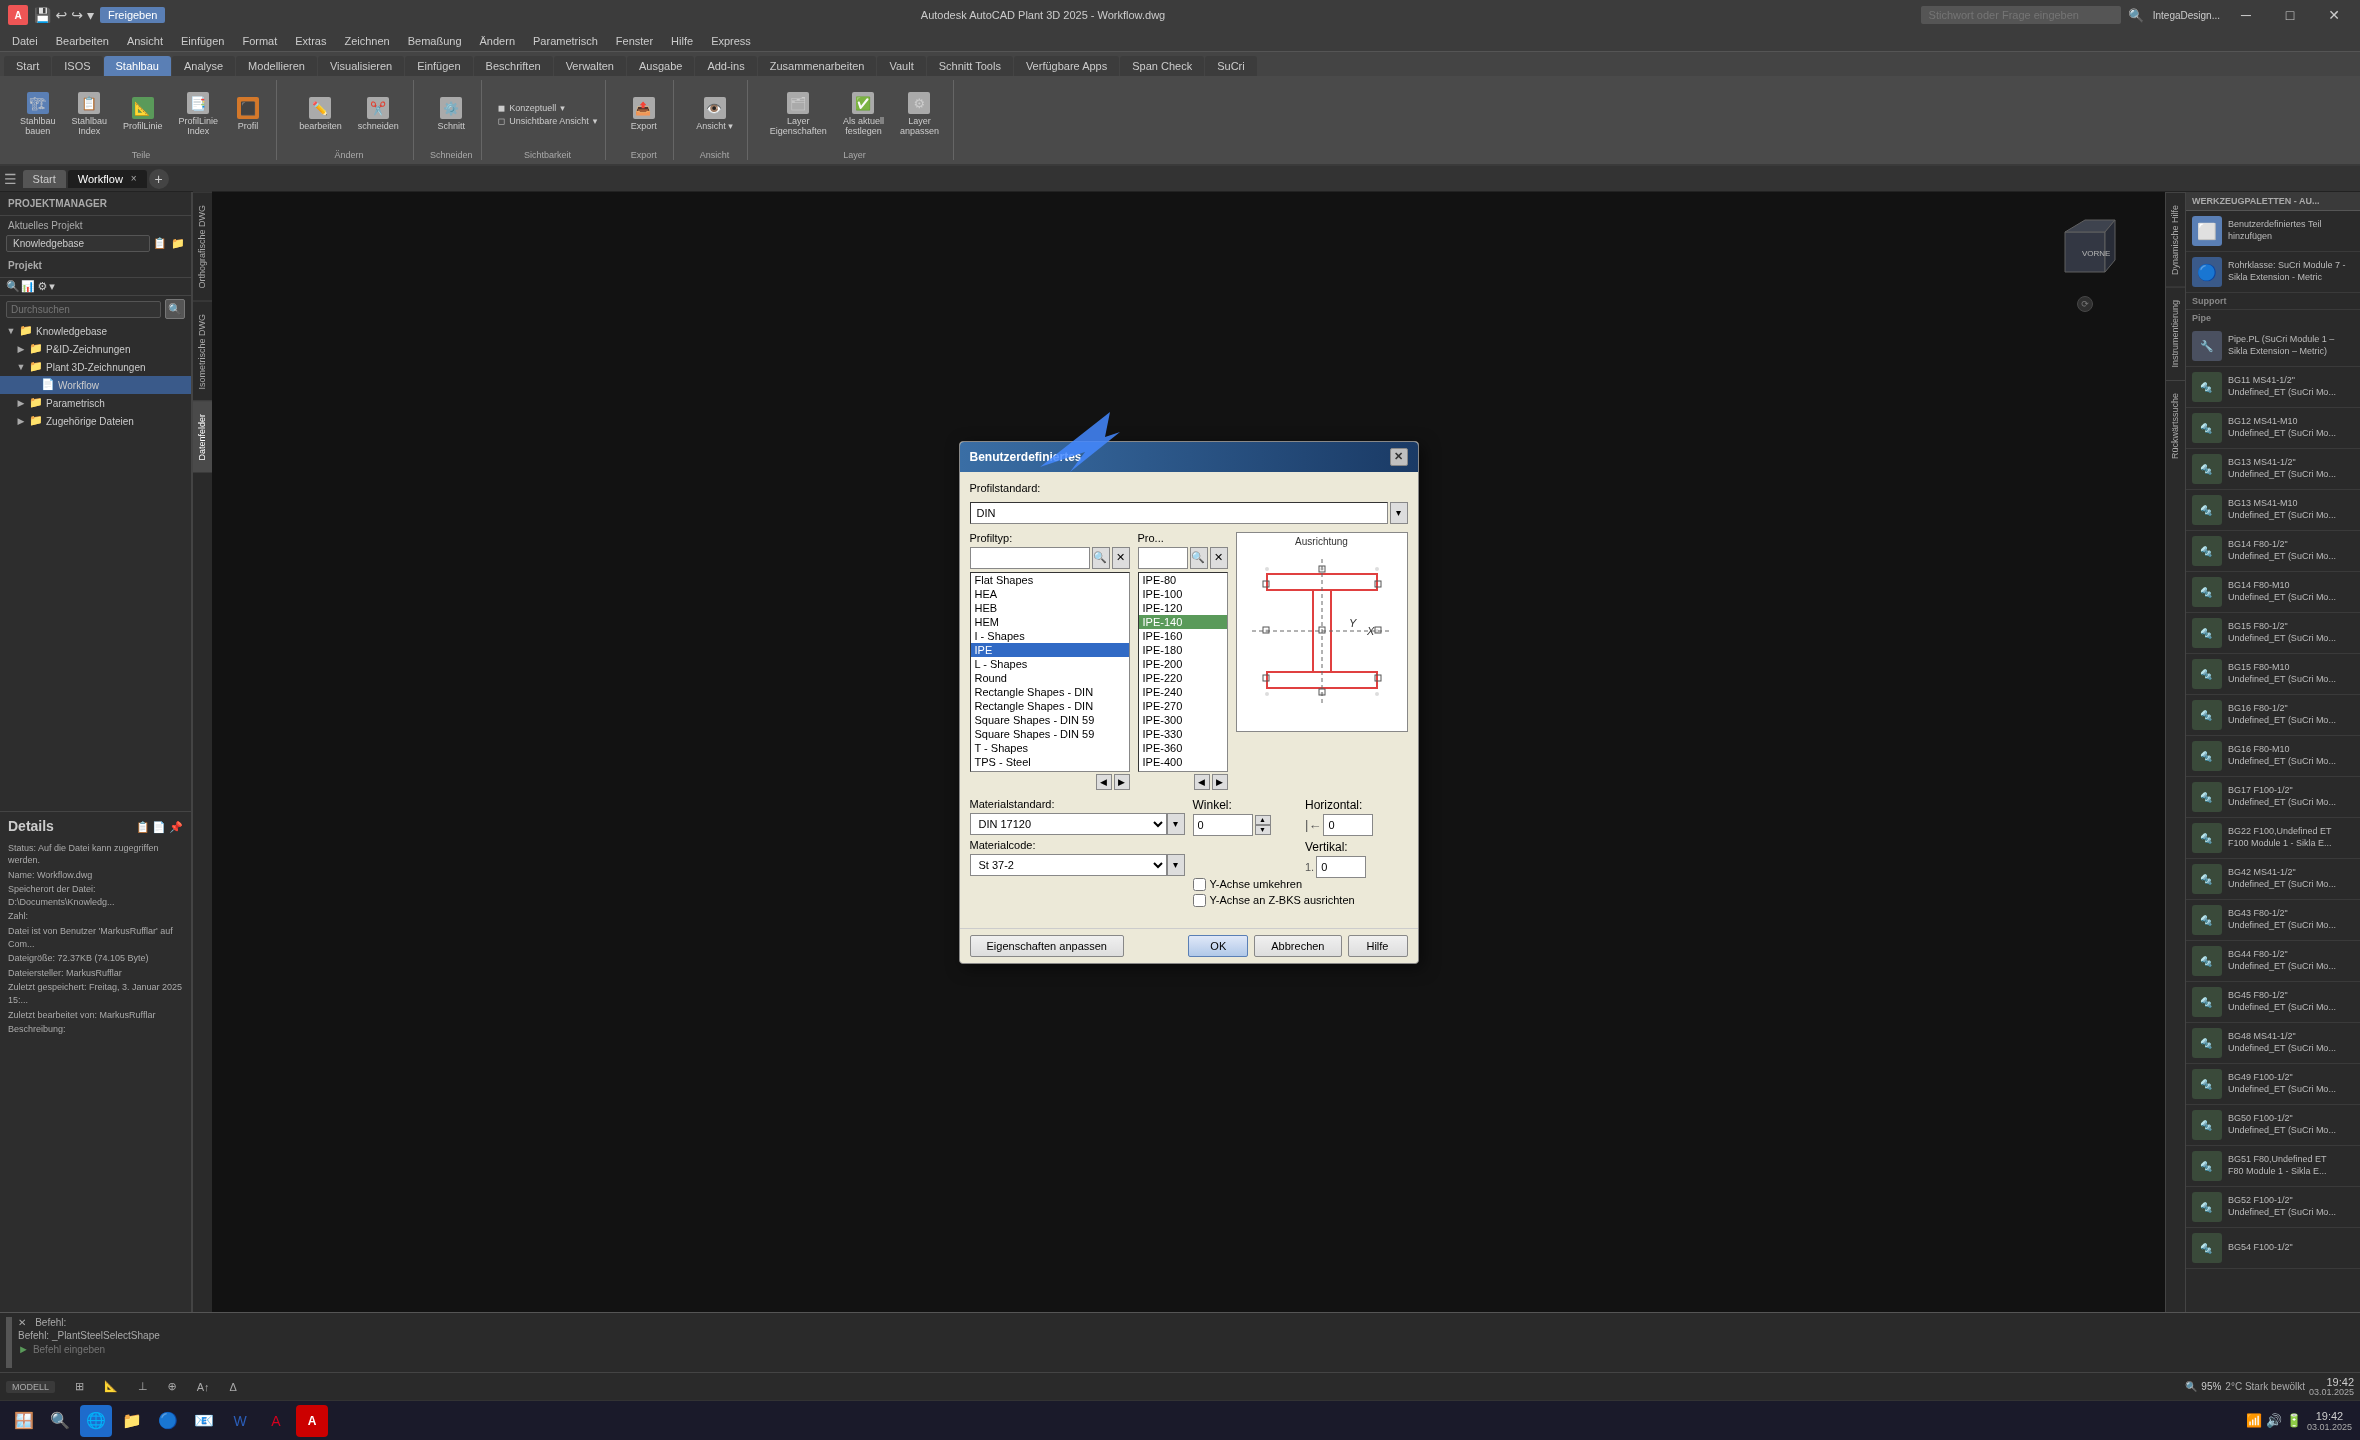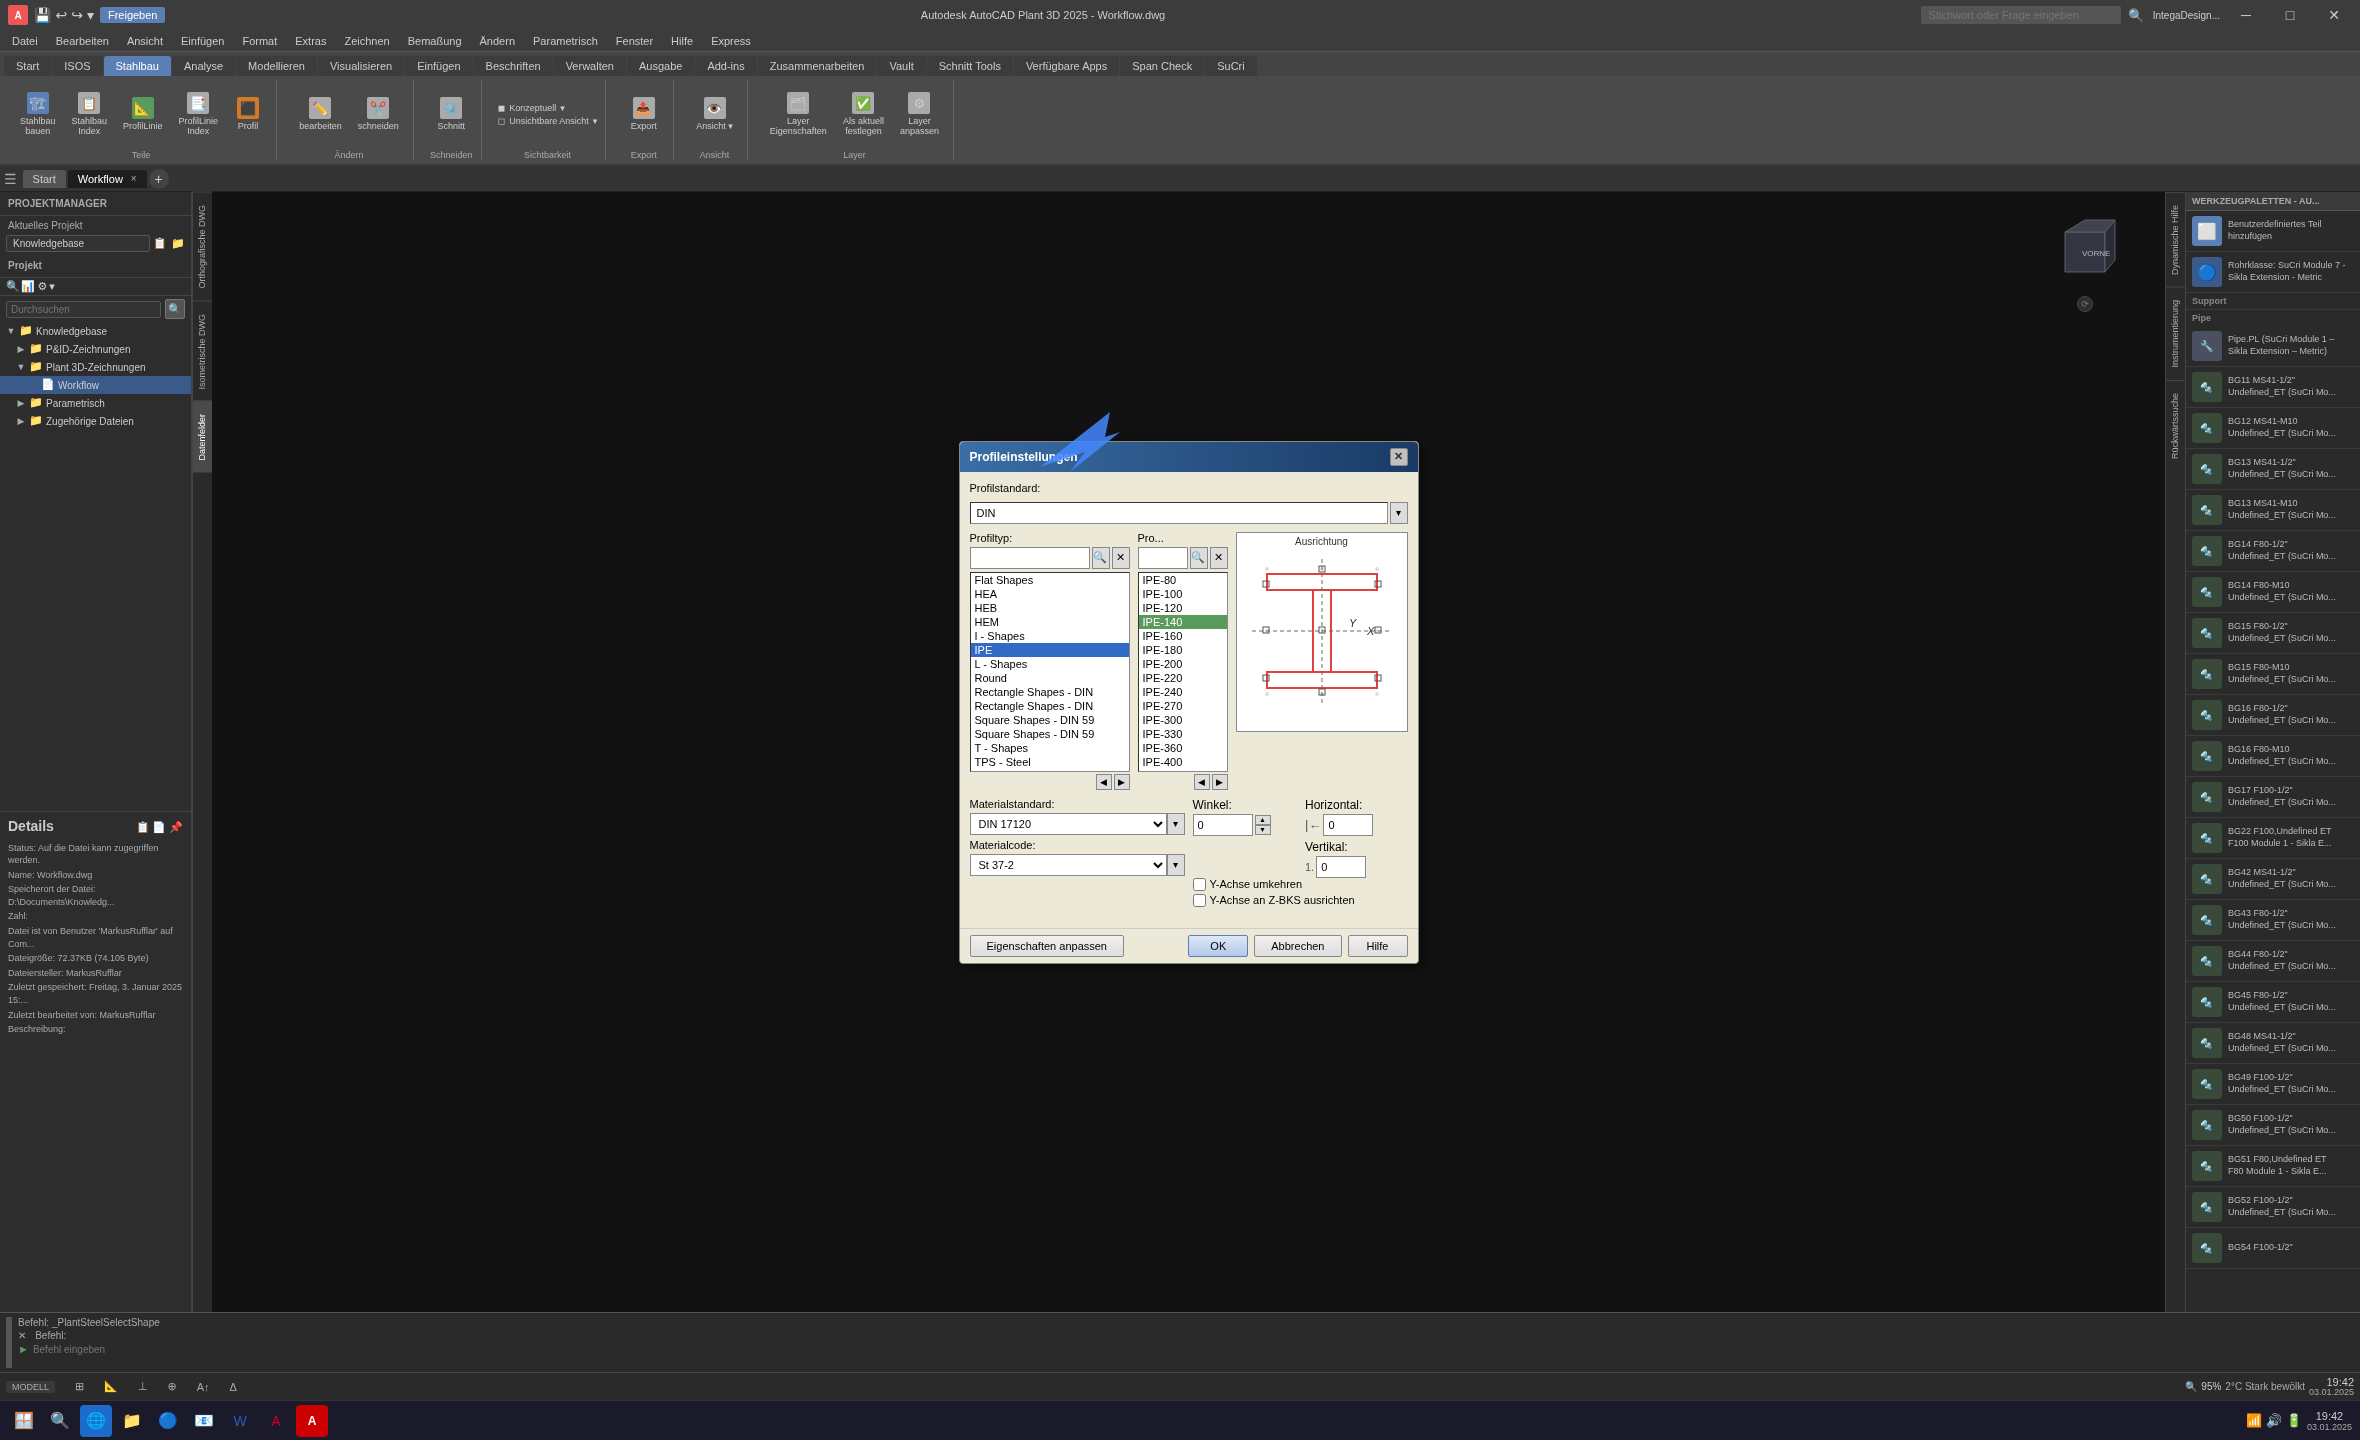--- a/index.html
+++ b/index.html
@@ -897,21 +897,21 @@
     <div class="dialog-overlay">
       <div class="dialog" style="position:relative;top:-50px;">
 
         <div style="position:absolute;top:-30px;left:80px;z-index:200;pointer-events:none;">
           <svg width="80" height="60" viewBox="0 0 80 60">
             <polygon points="0,55 70,0 65,25 80,20 30,60 45,40" fill="#4488ff" opacity="0.85"></polygon>
           </svg>
         </div>
 
         <div class="dialog-title-bar">
-          <span>Profileinstellungen</span>
+          <span>Benutzerdefiniertes</span>
           <div class="dialog-close-btn">✕</div>
         </div>
 
         <div class="dialog-body">
 
           <div class="dialog-row">
             <div class="dialog-label">Profilstandard:</div>
           </div>
           <div style="display:flex;align-items:center;gap:2px;margin-bottom:8px;">
             <div style="flex:1;background:white;border:1px inset #888;padding:2px 6px;font-size:11px;color:#000;height:22px;display:flex;align-items:center;">DIN</div>
@@ -1215,25 +1215,25 @@
     </div>
   </div>
 
 </div>
 
 <div class="command-area">
   <div style="display:flex;align-items:flex-start;gap:6px;height:100%;">
     <div style="width:6px;background:#555;height:100%;cursor:ns-resize;flex-shrink:0;"></div>
     <div style="flex:1;">
       <div class="command-line">
-        <span>Befehl: _PlantSteelSelectShape</span>
-      </div>
-      <div class="command-line">
         <span style="color:#aaa;cursor:pointer;margin-right:6px;">✕</span>
         <span>Befehl:</span>
+      </div>
+      <div class="command-line">
+        <span>Befehl: _PlantSteelSelectShape</span>
       </div>
       <div class="command-input-row">
         <span class="command-prompt">►</span>
         <input class="command-input" type="text" placeholder="Befehl eingeben" style="">
       </div>
     </div>
   </div>
 </div>
 
 <div class="status-bar">

